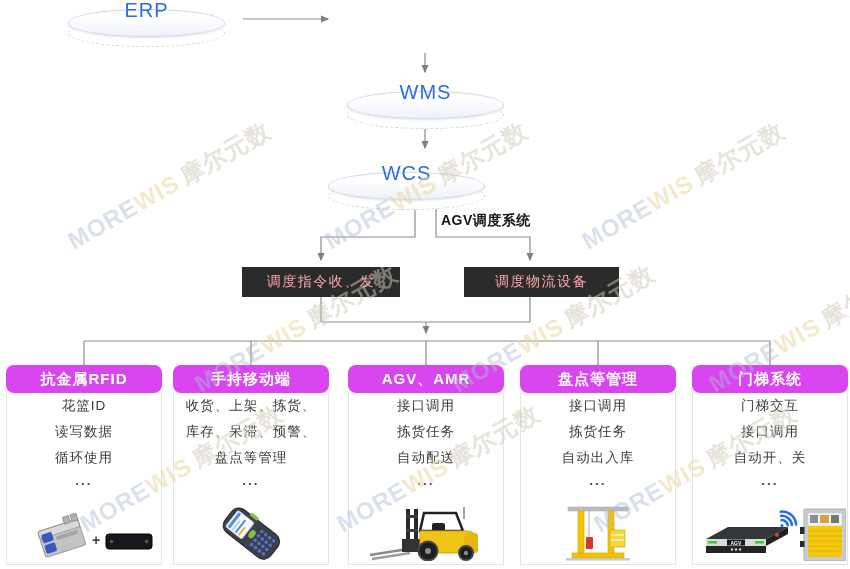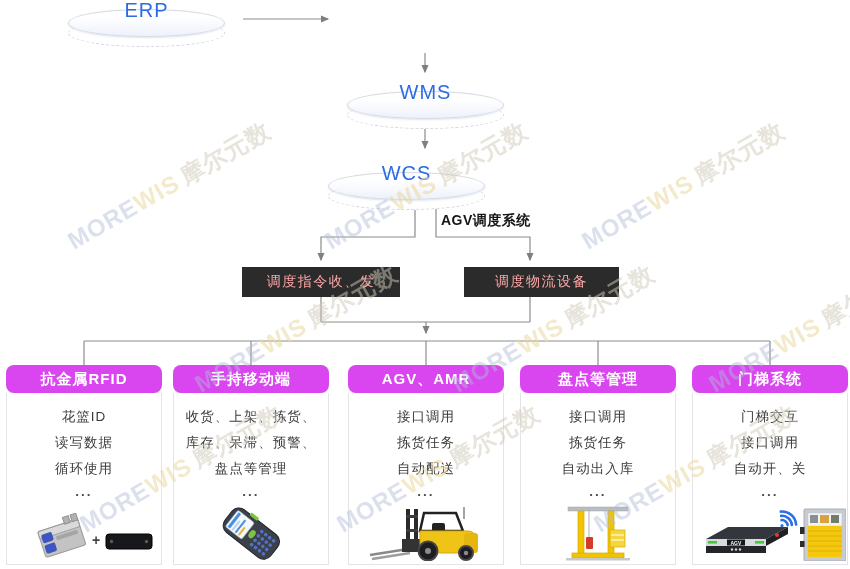--- a/index.html
+++ b/index.html
@@ -25,21 +25,21 @@
   .dispatch{position:absolute;top:267px;height:30px;background:#2b2b2b;color:#fca5a5;z-index:2;
             display:flex;align-items:center;justify-content:center;font-size:14px;font-weight:normal;letter-spacing:1.5px;}
   #dispatch-left{left:242px;width:158px;}
   #dispatch-right{left:452px;width:155px;margin-left:12px;}
 
   
   .col{position:absolute;top:365px;width:156px;height:200px;z-index:2;}
   .col-header{height:28px;background:#d946ef;color:#fff;font-size:15px;font-weight:bold;
               line-height:28px;text-align:center;letter-spacing:1px;border-radius:8px;}
   .col-body{height:172px;background:#fff;border:1px solid #e2e4e8;border-top:none;box-sizing:border-box;
-            display:flex;flex-direction:column;align-items:center;padding-top:11px;}
+            display:flex;flex-direction:column;align-items:center;}
   .col-item{font-size:13.5px;color:#3b3b3b;line-height:26px;letter-spacing:1px;white-space:nowrap;}
   .col-item.dots{font-weight:bold;line-height:20px;color:#4a4a4a;letter-spacing:2px;}
   .col-img{margin-top:auto;margin-bottom:3px;}
 
   
   .wm{position:absolute;transform:rotate(-30deg);transform-origin:left bottom;z-index:6;
       font-size:24px;font-weight:bold;white-space:nowrap;pointer-events:none;letter-spacing:1px;}
   .wm-a{color:rgba(175,187,216,.45);}
   .wm-b{color:rgba(233,215,160,.55);}
   .wm-c{color:rgba(208,201,183,.5);margin-left:5px;font-weight:600;}

